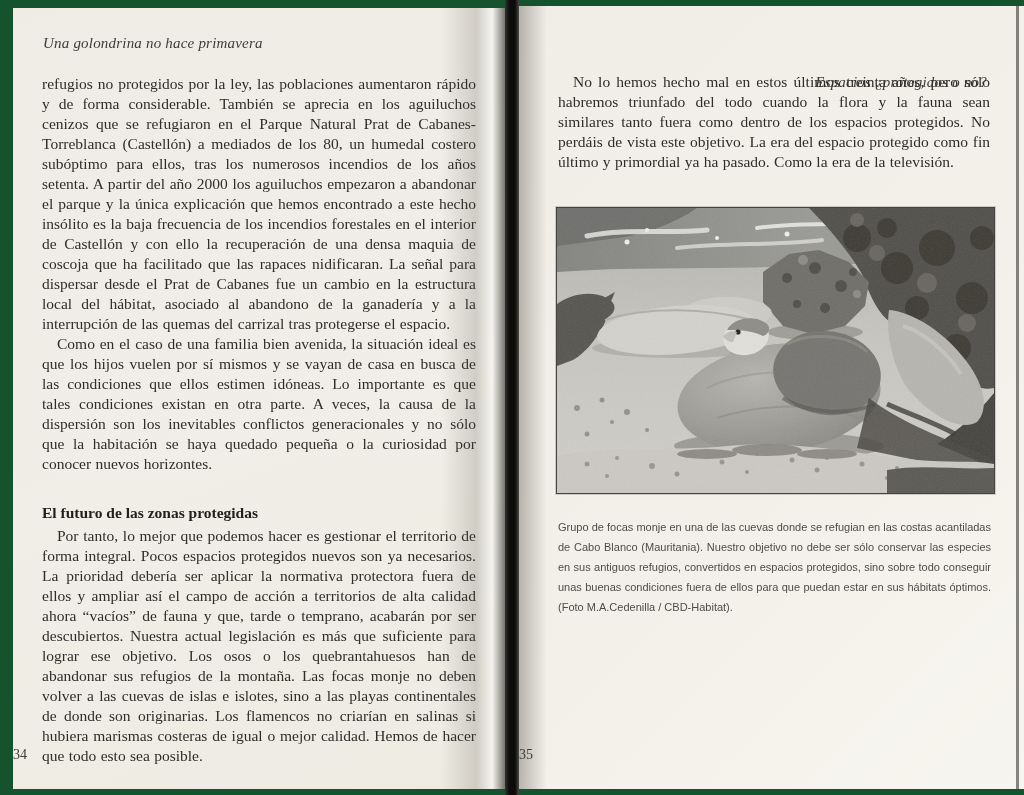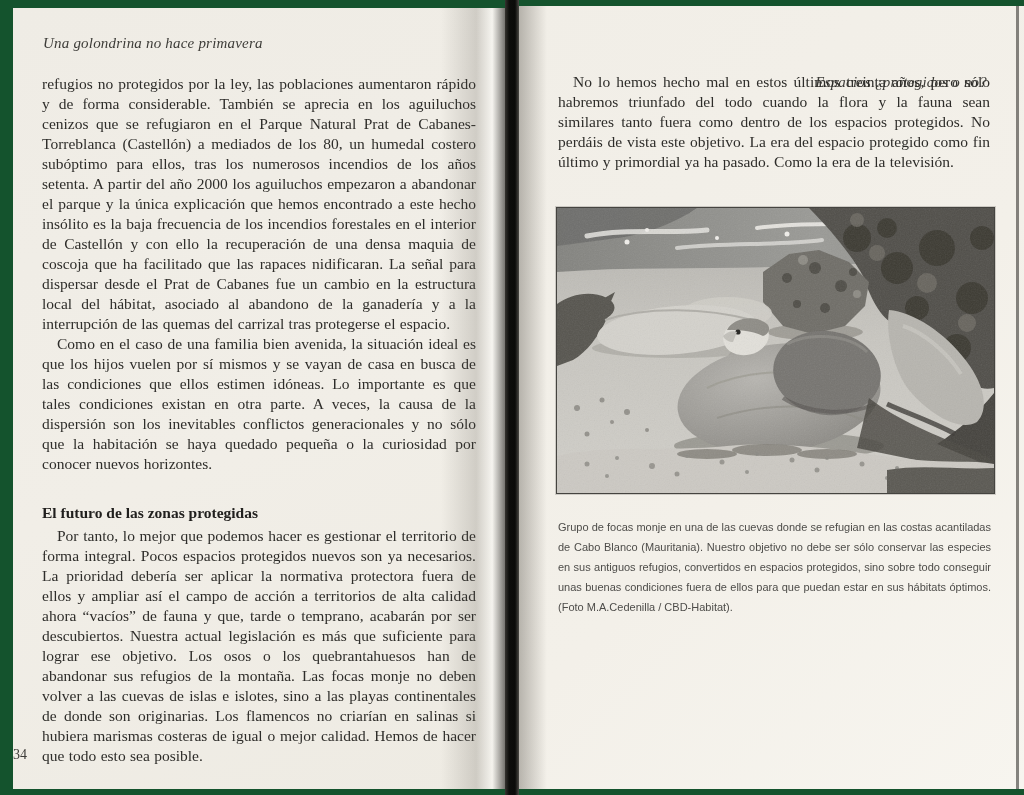--- a/index.html
+++ b/index.html
@@ -194,15 +194,16 @@
             <circle cx="55" cy="214" r="2"></circle>
         </g>
         <path d="M330 262 C365 256 400 262 437 260 L437 285 H330 Z" fill="#5a5852"></path>
 
         <rect x="0" y="0" width="437" height="285" filter="url(#grain)" opacity="0.13"></rect>
       </svg>
     </figure>
 
     <p class="caption">Grupo de focas monje en una de las cuevas donde se refugian en las costas acantiladas de Cabo Blanco (Mauritania). Nuestro objetivo no debe ser sólo conservar las especies en sus antiguos refugios, convertidos en espacios protegidos, sino sobre todo conseguir unas buenas condiciones fuera de ellos para que puedan estar en sus hábitats óptimos. (Foto M.A.Cedenilla / CBD-Habitat).</p>
 
+    <div class="page-number">35</div>
   </div>
 
 </div>
 
 </body></html>

